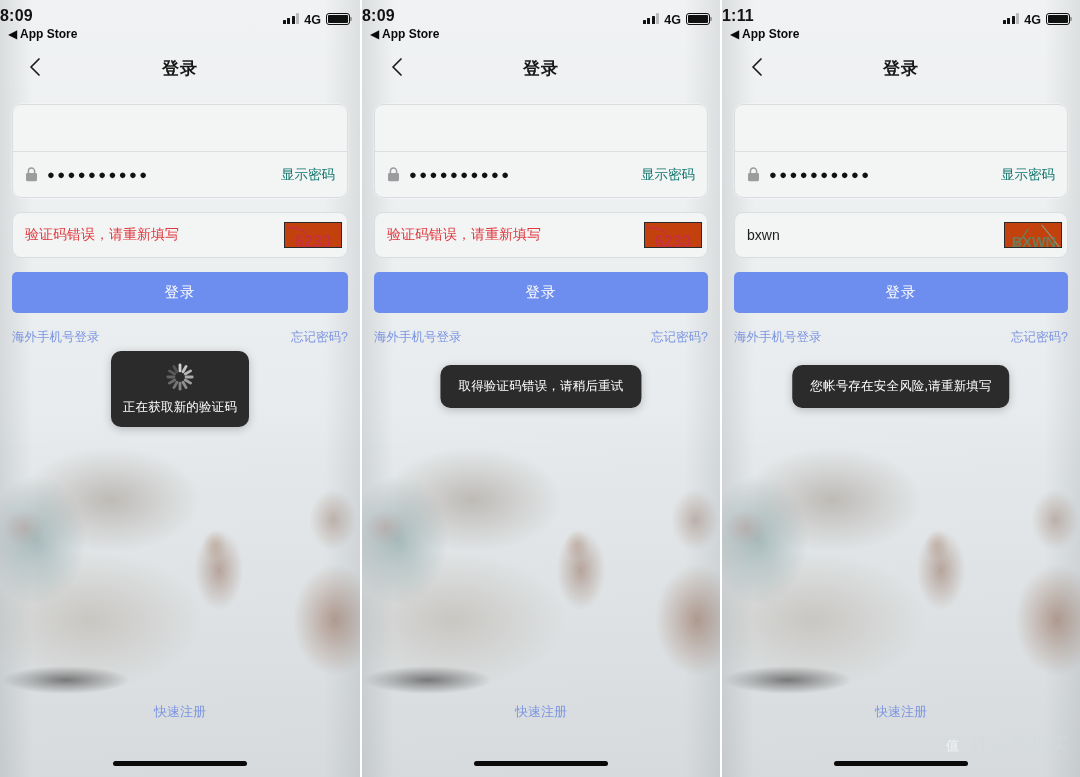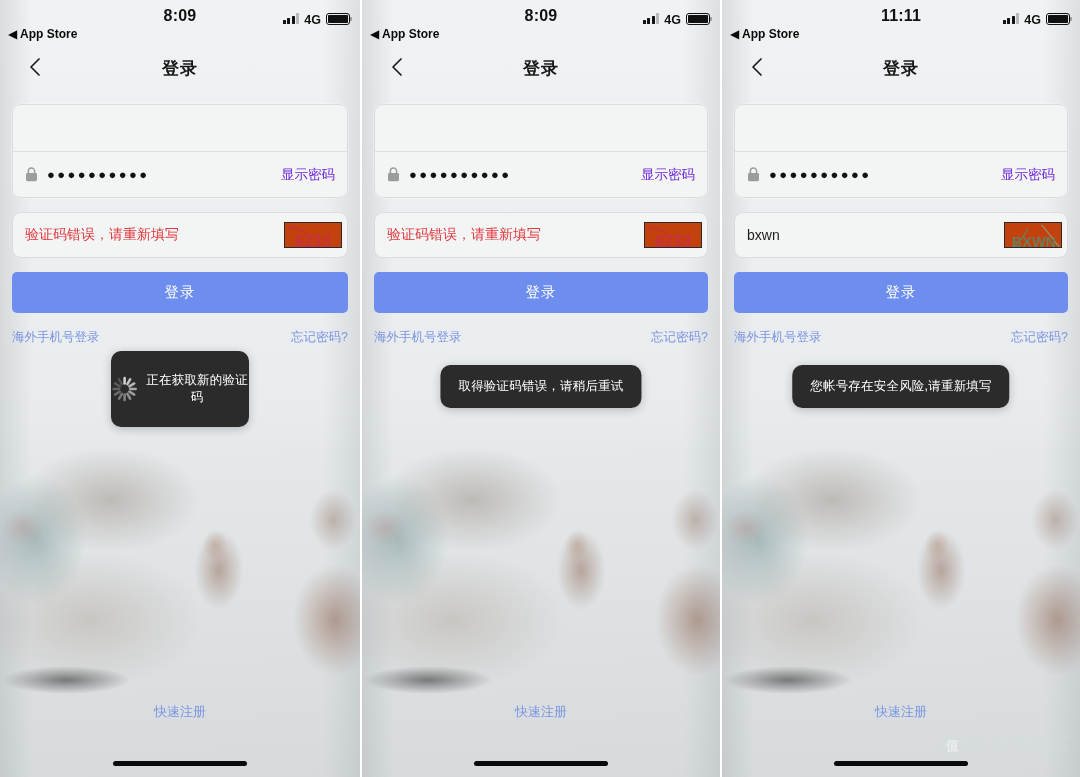--- a/index.html
+++ b/index.html
@@ -52,21 +52,21 @@
     pointer-events:none;
   }
 
   
   .statusbar {
     position: relative; z-index: 5;
     height: 46px; padding: 0 14px;
   }
   .sb-time {
     position:absolute; left: 0; right:0; top: 7px;
-    text-align:center; font-size: 16px; font-weight: 700; color:#111;
+    font-size: 16px; font-weight: 700; color:#111;
     letter-spacing:0.2px;
   }
   .sb-back {
     position:absolute; left: 8px; top: 27px;
     font-size: 12px; font-weight: 700; color:#0a0a0a; white-space:nowrap;
   }
   .sb-right {
     position:absolute; right: 10px; top: 13px;
     display:flex; align-items:flex-start; gap:5px;
   }
@@ -114,21 +114,21 @@
   .field + .field { border-top:1px solid #dcdfe1; }
   .field-input {
     flex:1; border:0; background:transparent; outline:none;
     font-size:14.5px; color:#1d1d1d;
     font-family: "Liberation Sans", sans-serif;
   }
   .lock { width:13px; height:15px; margin-right:9px; flex:0 0 13px; }
   .pw-dots {
     flex:1; font-size: 13px; color:#121212; letter-spacing: 2.4px; line-height:1;
   }
-  .show-pw { font-size:13.5px; color:#6d28d9; white-space:nowrap; }
+  .show-pw { font-size:13.5px; color:#0f766e; white-space:nowrap; }
 
   .captcha-card {
     margin-top: 14px;
     background:#f3f4f4;
     border:1px solid #dadddf;
     border-radius: 9px;
     height: 46px;
     display:flex; align-items:center;
     padding: 0 5px 0 12px;
   }
@@ -167,21 +167,21 @@
     left:50%; transform: translateX(-50%);
     background:#2b2b2b; color:#fff;
     border-radius: 10px;
     text-align:center;
     font-size:12.5px;
     letter-spacing:0.2px;
     box-shadow: 0 2px 10px rgba(0,0,0,0.22);
   }
   .toast.spinner-toast {
     top: 351px; width: 138px; height: 76px;
-    display:flex; flex-direction:row; align-items:center; justify-content:center; gap:7px;
+    display:flex; flex-direction:column; align-items:center; justify-content:center; gap:7px;
   }
   .toast.text-toast {
     top: 365px; padding: 13px 18px;
     white-space:nowrap; font-size:12.5px;
   }
   .spinner { width: 30px; height: 30px; }
 
   
   .register {
     position:absolute; z-index:5; left:0; right:0; bottom: 56px;
@@ -372,21 +372,21 @@
     <div class="register">快速注册</div>
     <div class="home-ind"></div>
   </div>
 
   <div class="phone">
     <div class="bg"></div>
     <div class="bg-top"></div>
     <div class="vignette"></div>
 
     <div class="statusbar">
-      <div class="sb-time">11:11</div>
+      <div class="sb-time">1:11</div>
       <div class="sb-back">◀ App Store</div>
       <div class="sb-right">
         <div class="bars">
             <i></i>
             <i></i>
             <i></i>
             <i></i>
           </div>
         <div class="net">4G</div>
         <div class="batt">

